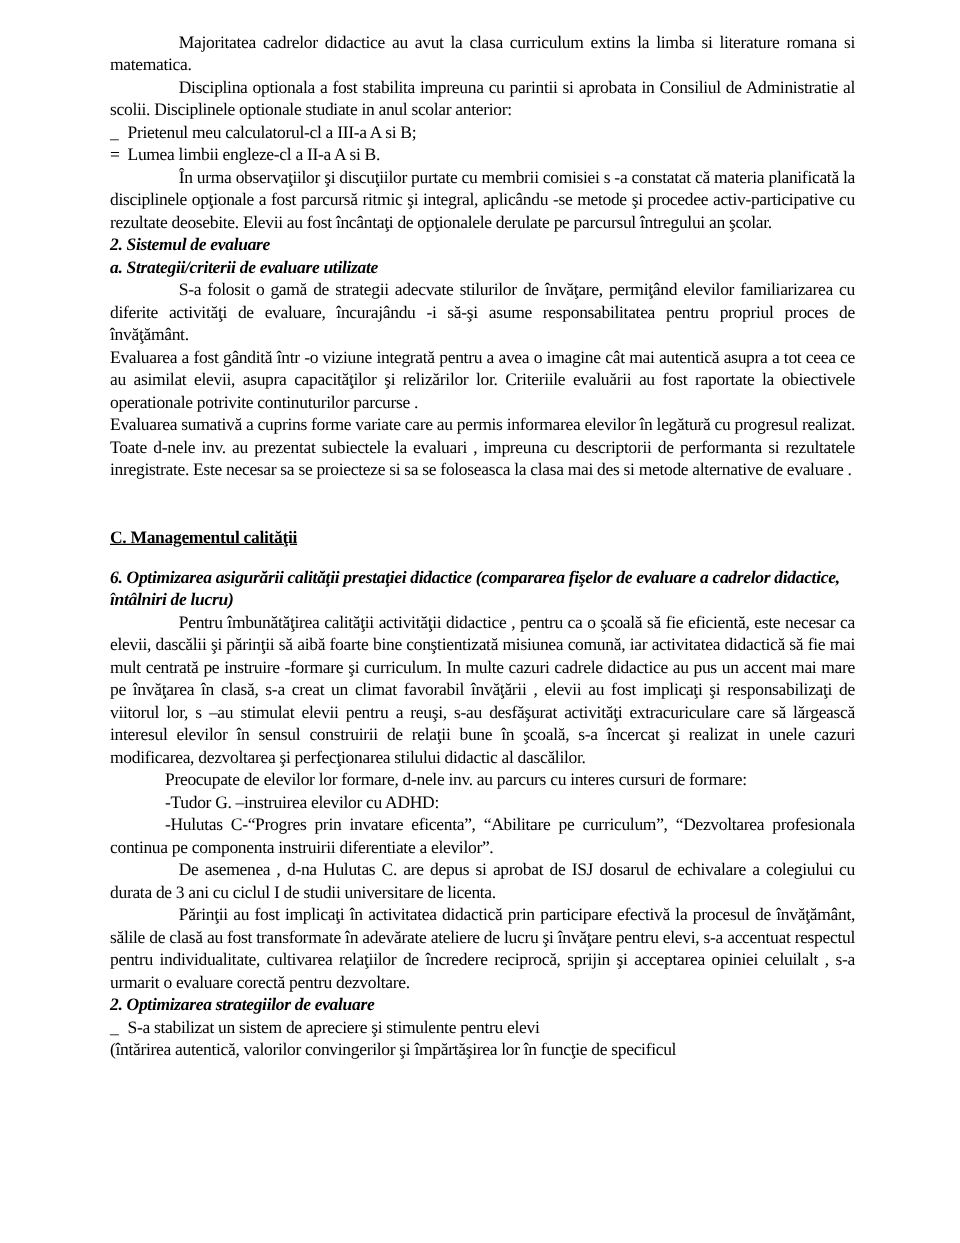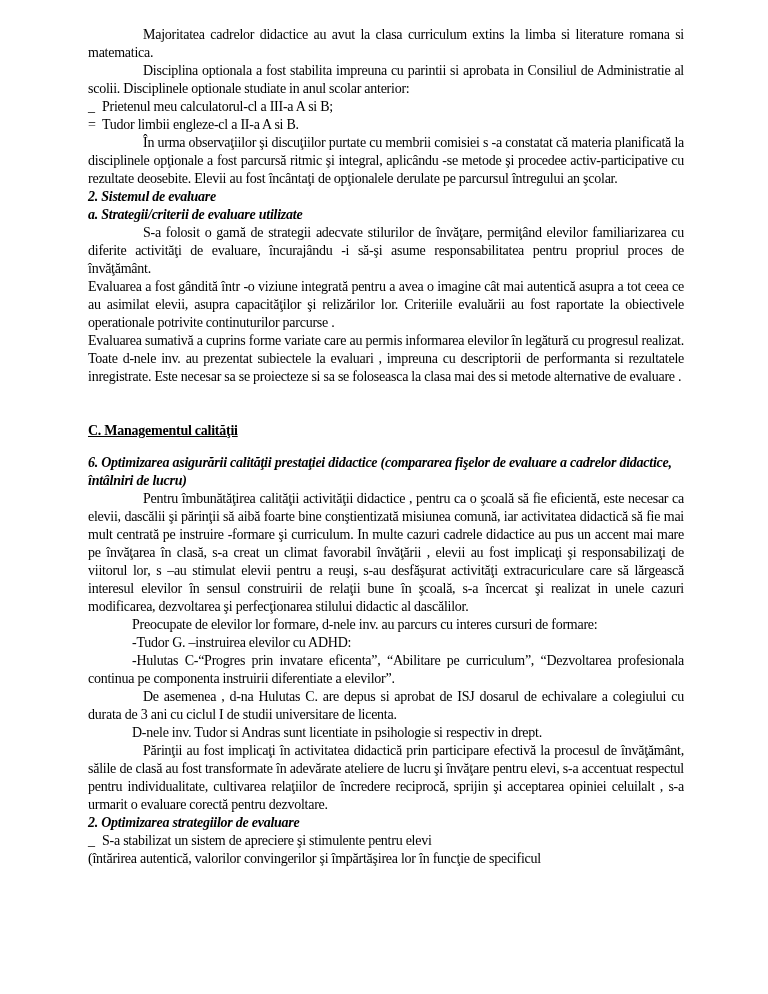--- a/index.html
+++ b/index.html
@@ -57,21 +57,21 @@
 <body>
 
 <div class="page">
 
   <p class="ind just">Majoritatea cadrelor didactice au avut la clasa curriculum extins la limba si literature romana si matematica.</p>
 
   <p class="ind just">Disciplina optionala a fost stabilita impreuna cu parintii si aprobata in Consiliul de Administratie al scolii. Disciplinele optionale studiate in anul scolar anterior:</p>
 
   <p class="bullet"><span class="marker">_</span><span>Prietenul meu calculatorul-cl a III-a A si B;</span></p>
 
-  <p class="bullet"><span class="marker">=</span><span>Tudor limbii engleze-cl a II-a A si B.</span></p>
+  <p class="bullet"><span class="marker">=</span><span>Lumea limbii engleze-cl a II-a A si B.</span></p>
 
   <p class="ind just">În urma observaţiilor şi discuţiilor purtate cu membrii comisiei s -a constatat că materia planificată la disciplinele opţionale a fost parcursă ritmic şi integral, aplicându -se metode şi procedee activ-participative cu rezultate deosebite. Elevii au fost încântaţi de opţionalele derulate pe parcursul întregului an şcolar.</p>
 
   <p class="h-bi">2. Sistemul de evaluare</p>
 
   <p class="h-bi">a. Strategii/criterii de evaluare utilizate</p>
 
   <p class="ind just">S-a folosit o gamă de strategii adecvate stilurilor de învăţare, permiţând elevilor familiarizarea cu diferite activităţi de evaluare, încurajându -i să-şi asume responsabilitatea pentru propriul proces de învăţământ.</p>
 
   <p class="just">Evaluarea a fost gândită într -o viziune integrată pentru a avea o imagine cât mai autentică asupra a tot ceea ce au asimilat elevii, asupra capacităţilor şi relizărilor lor. Criteriile evaluării au fost raportate la obiectivele operationale potrivite continuturilor parcurse .</p>
@@ -85,21 +85,20 @@
   <p class="ind just">Pentru îmbunătăţirea calităţii activităţii didactice , pentru ca o şcoală să fie eficientă, este necesar ca elevii, dascălii şi părinţii să aibă foarte bine conştientizată misiunea comună, iar activitatea didactică să fie mai mult centrată pe instruire -formare şi curriculum. In multe cazuri cadrele didactice au pus un accent mai mare pe învăţarea în clasă, s-a creat un climat favorabil învăţării , elevii au fost implicaţi şi responsabilizaţi de viitorul lor, s –au stimulat elevii pentru a reuşi, s-au desfăşurat activităţi extracuriculare care  să lărgească interesul elevilor în sensul construirii de relaţii bune în şcoală, s-a încercat şi realizat in unele cazuri modificarea, dezvoltarea şi perfecţionarea stilului didactic al dascălilor.</p>
 
   <p class="ind-sm left">Preocupate de elevilor lor formare, d-nele inv. au parcurs  cu interes cursuri de formare:</p>
 
   <p class="ind-sm left">-Tudor G. –instruirea elevilor cu ADHD:</p>
 
   <p class="ind-sm just">-Hulutas C-“Progres prin invatare eficenta”, “Abilitare pe curriculum”, “Dezvoltarea profesionala continua pe componenta instruirii diferentiate a elevilor”.</p>
 
   <p class="ind just">De asemenea , d-na Hulutas C. are depus si aprobat de ISJ dosarul de echivalare a colegiului cu durata de 3 ani cu ciclul I de studii universitare de licenta.</p>
 
-  <p class="ind-sm left">D-nele inv. Tudor si Andras sunt licentiate in psihologie si respectiv in drept.</p>
 
   <p class="ind just">Părinţii au fost implicaţi în activitatea didactică prin participare efectivă la procesul de învăţământ, sălile de clasă au fost transformate în adevărate ateliere de lucru şi învăţare pentru elevi, s-a accentuat respectul pentru individualitate, cultivarea relaţiilor de încredere reciprocă, sprijin şi acceptarea opiniei celuilalt , s-a urmarit o evaluare corectă pentru dezvoltare.</p>
 
   <p class="h-bi">2. Optimizarea strategiilor de evaluare</p>
 
   <p class="bullet"><span class="marker">_</span><span>S-a stabilizat un sistem de apreciere şi stimulente pentru elevi</span></p>
 
 
   <p class="left">(întărirea autentică, valorilor convingerilor şi împărtăşirea lor în funcţie de specificul</p>
 

